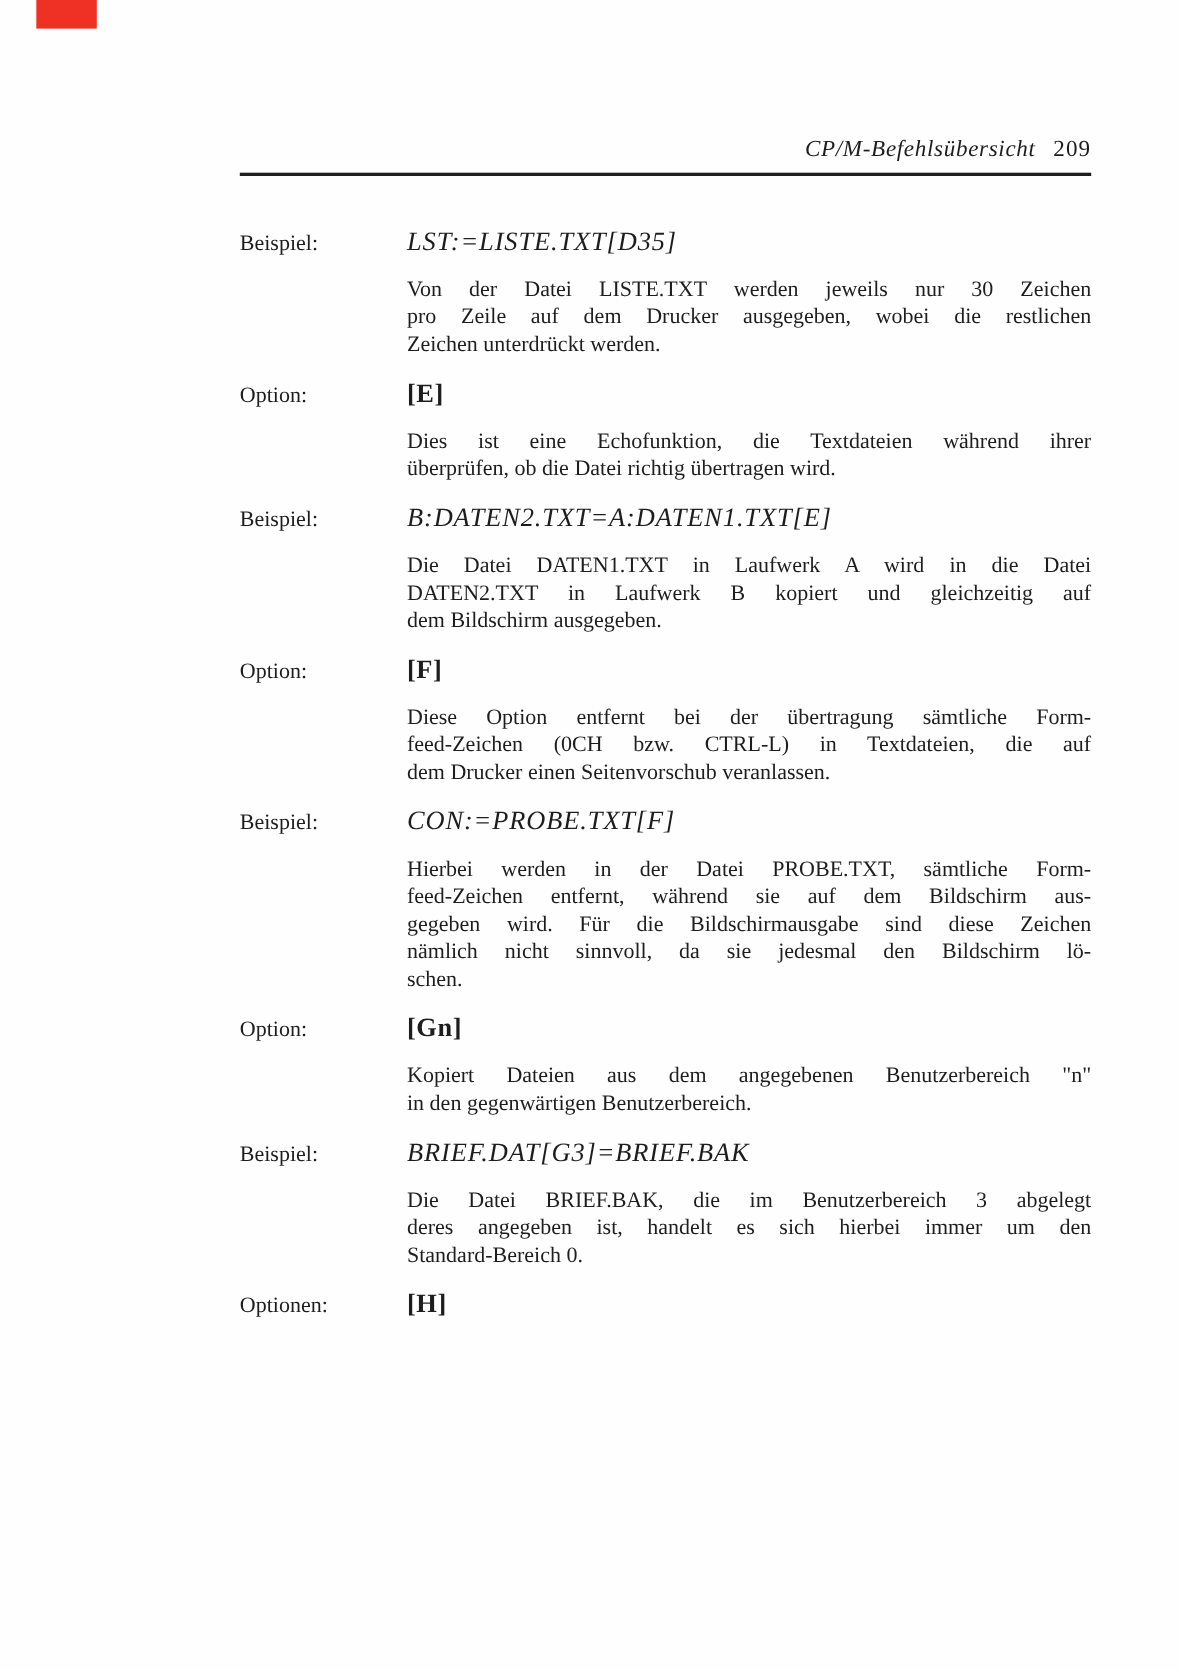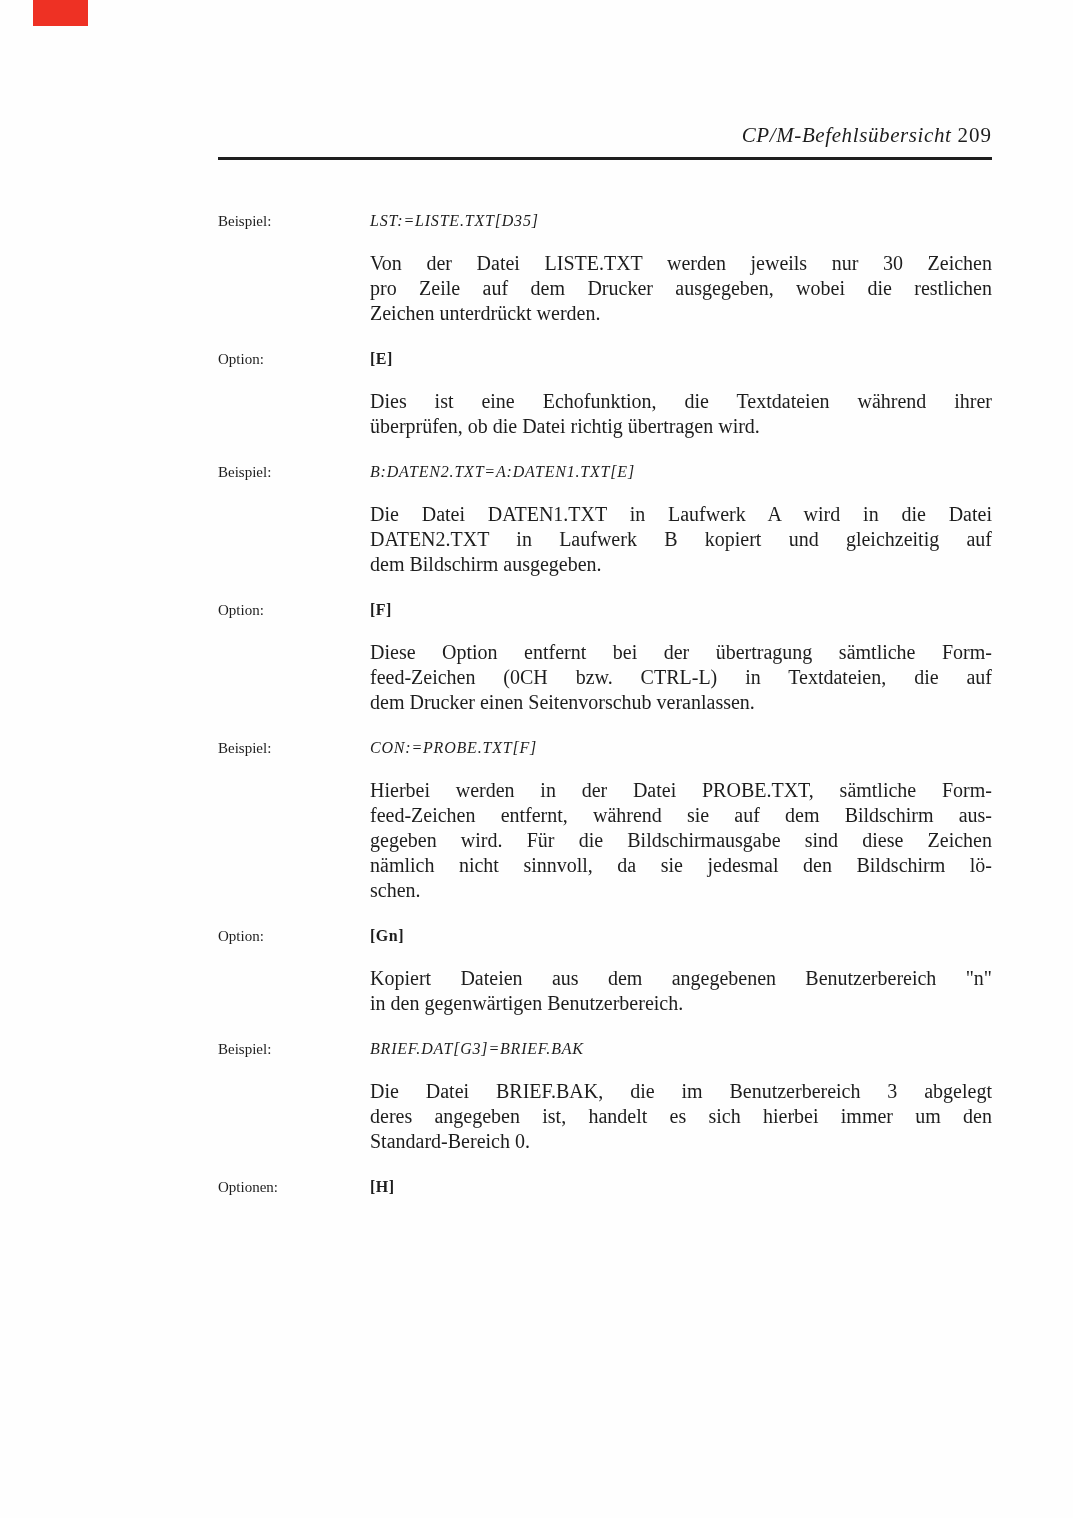--- a/index.html
+++ b/index.html
@@ -21,35 +21,35 @@
     width: 55px; height: 26px;
   }
   .running-header {
     position: absolute;
     left: 218px; top: 123px; width: 774px;
     text-align: right;
     font-size: 21px;
     white-space: nowrap;
   }
   .rh-title { font-style: italic; letter-spacing: 0.6px; }
-  .rh-page  { margin-left: 6px; letter-spacing: 1px; }
+  .rh-page  { margin-left: 16px; letter-spacing: 1px; }
   .rule {
     position: absolute;
     left: 218px; top: 157px;
     width: 774px; height: 3px;
     background: #1e1e1e;
   }
   .content {
     position: absolute;
     left: 218px; top: 208px;
     width: 774px;
   }
   .row { display: flex; align-items: baseline; line-height: 25px; }
-  .label { flex: 0 0 152px; width: 152px; font-size: 15px; }
-  .code  { font-size: 16px; font-family: Liberation Serif, serif; }
+  .label { flex: 0 0 152px; width: 152px; font-size: 20px; }
+  .code  { font-size: 24px; font-family: Liberation Serif, serif; }
   .code.example { font-style: italic; letter-spacing: 0.8px; }
   .code.option  { font-weight: 700; letter-spacing: 0.5px; }
   .para {
     margin: 17px 0 20px 152px;
     font-size: 20px;
     line-height: 25px;
   }
   .pline { text-align: justify; text-align-last: justify; }
   .pline.last { text-align-last: left; }
 </style>

